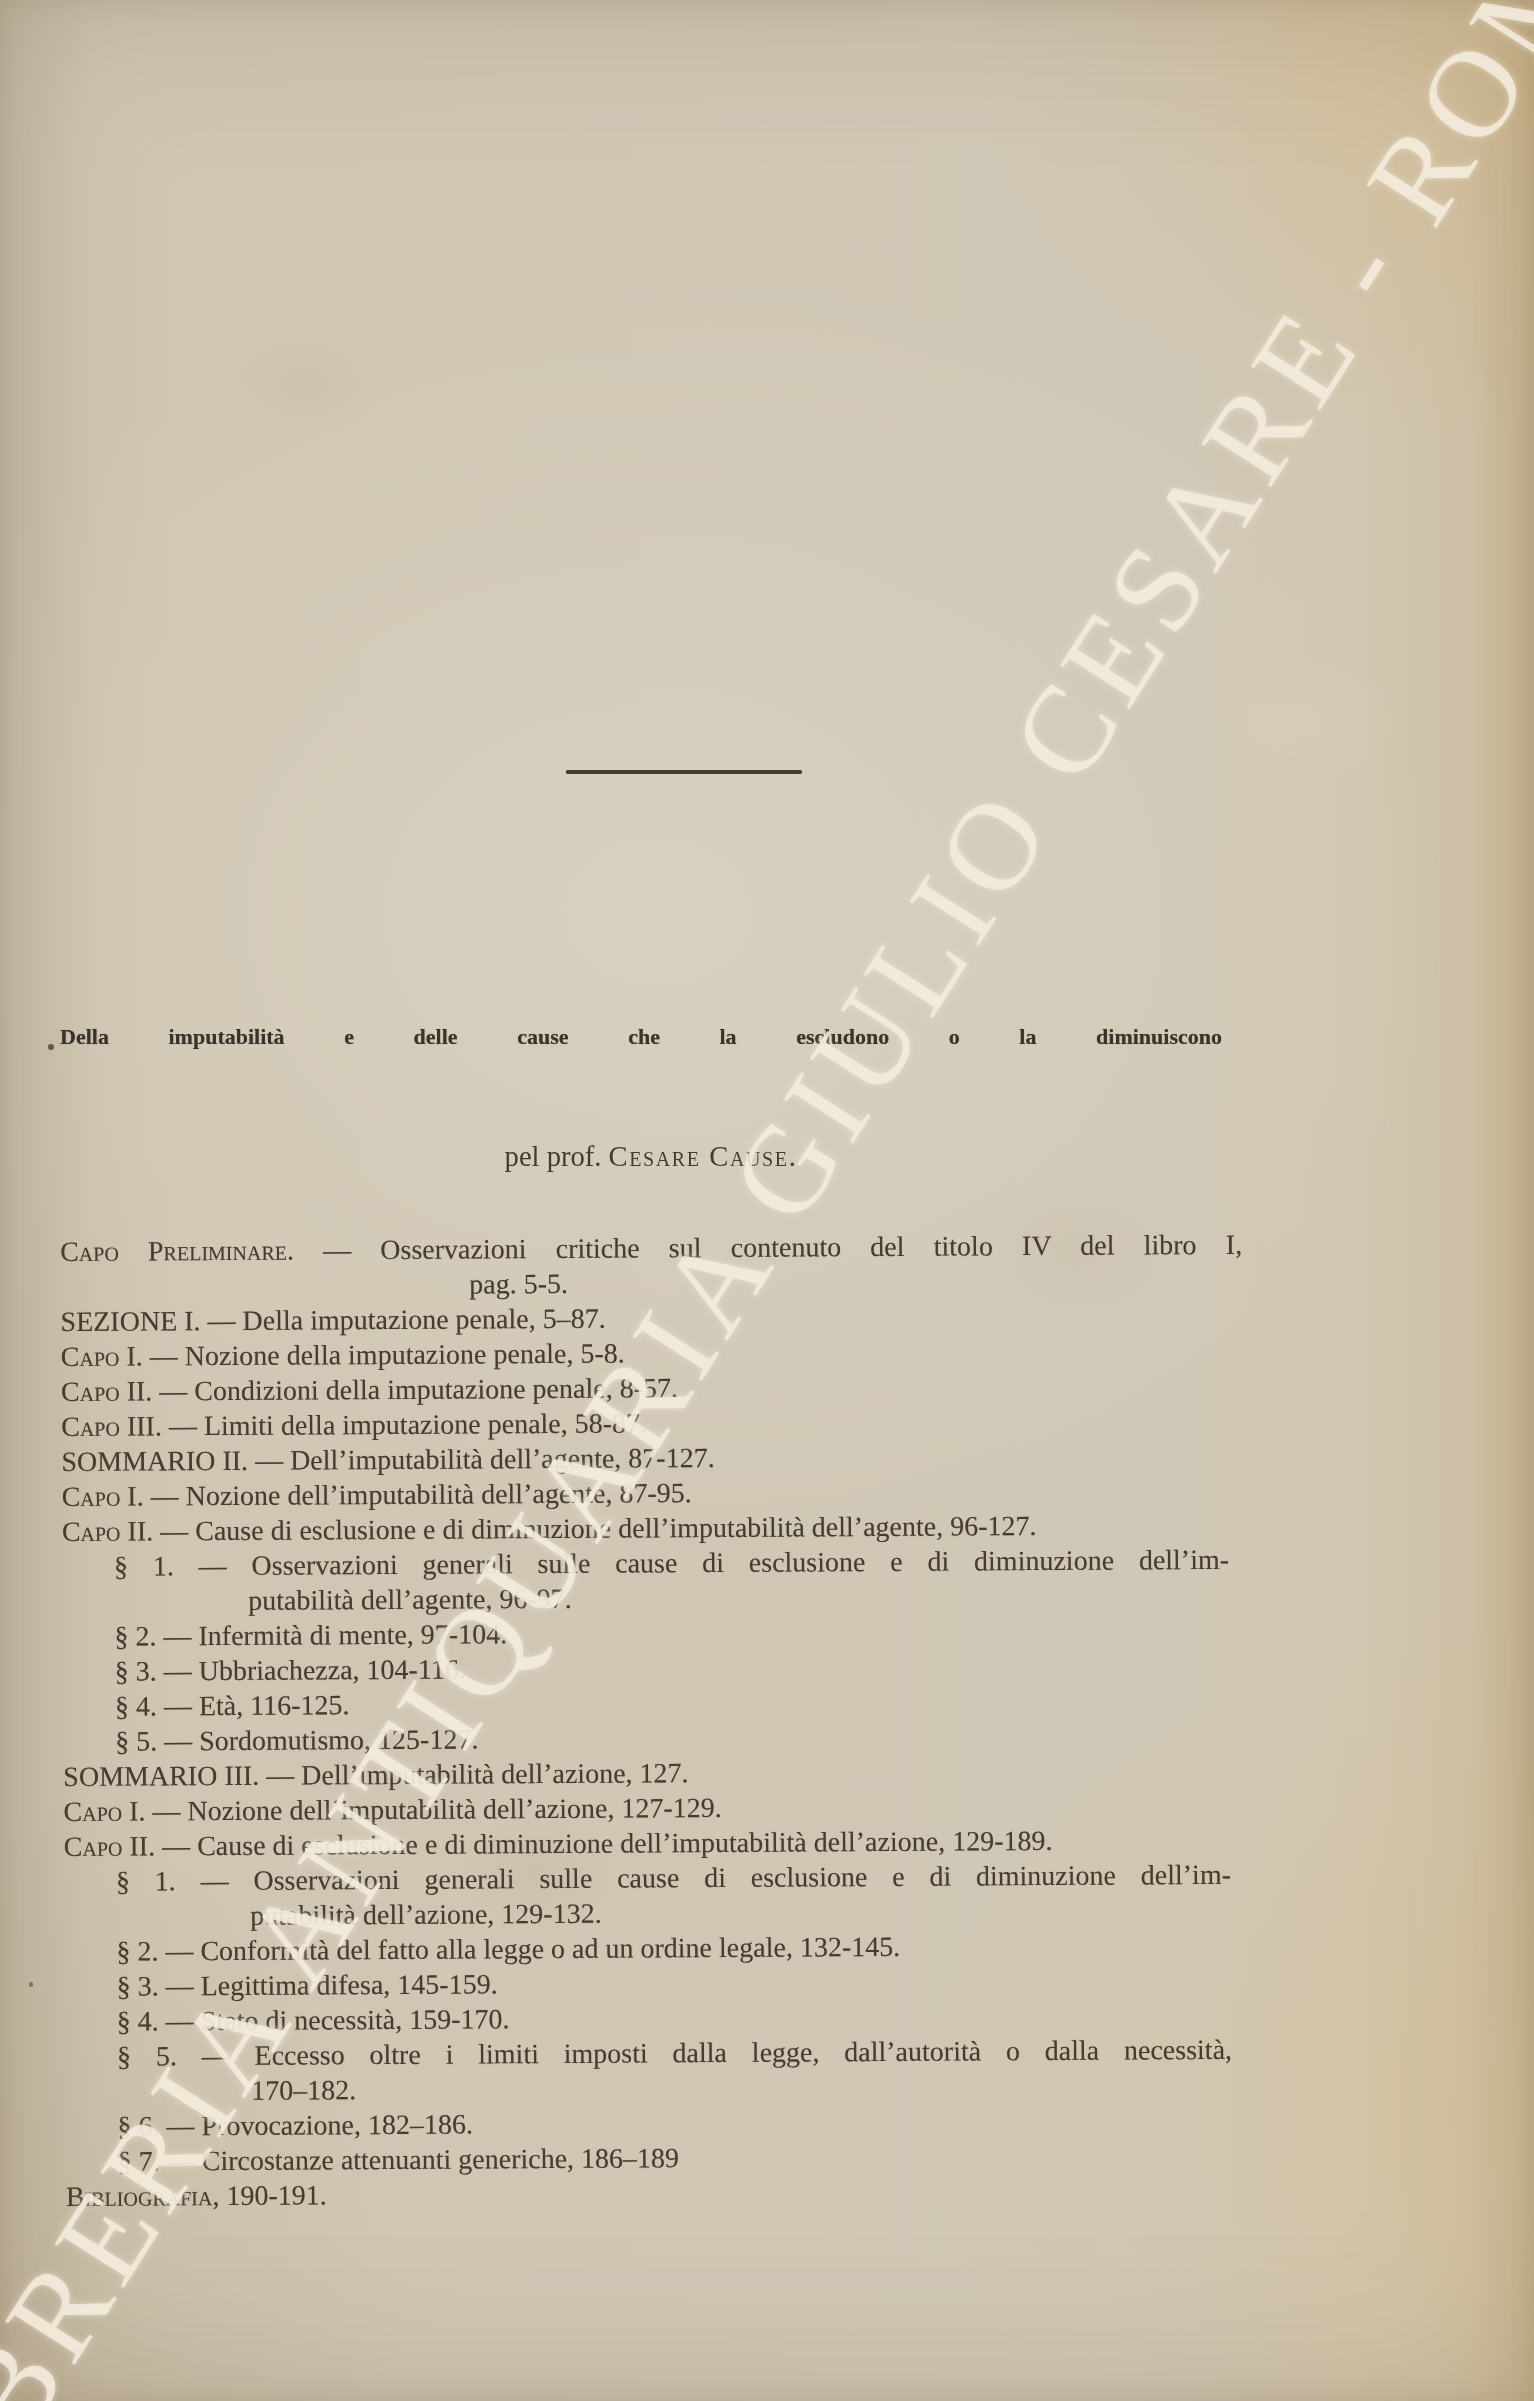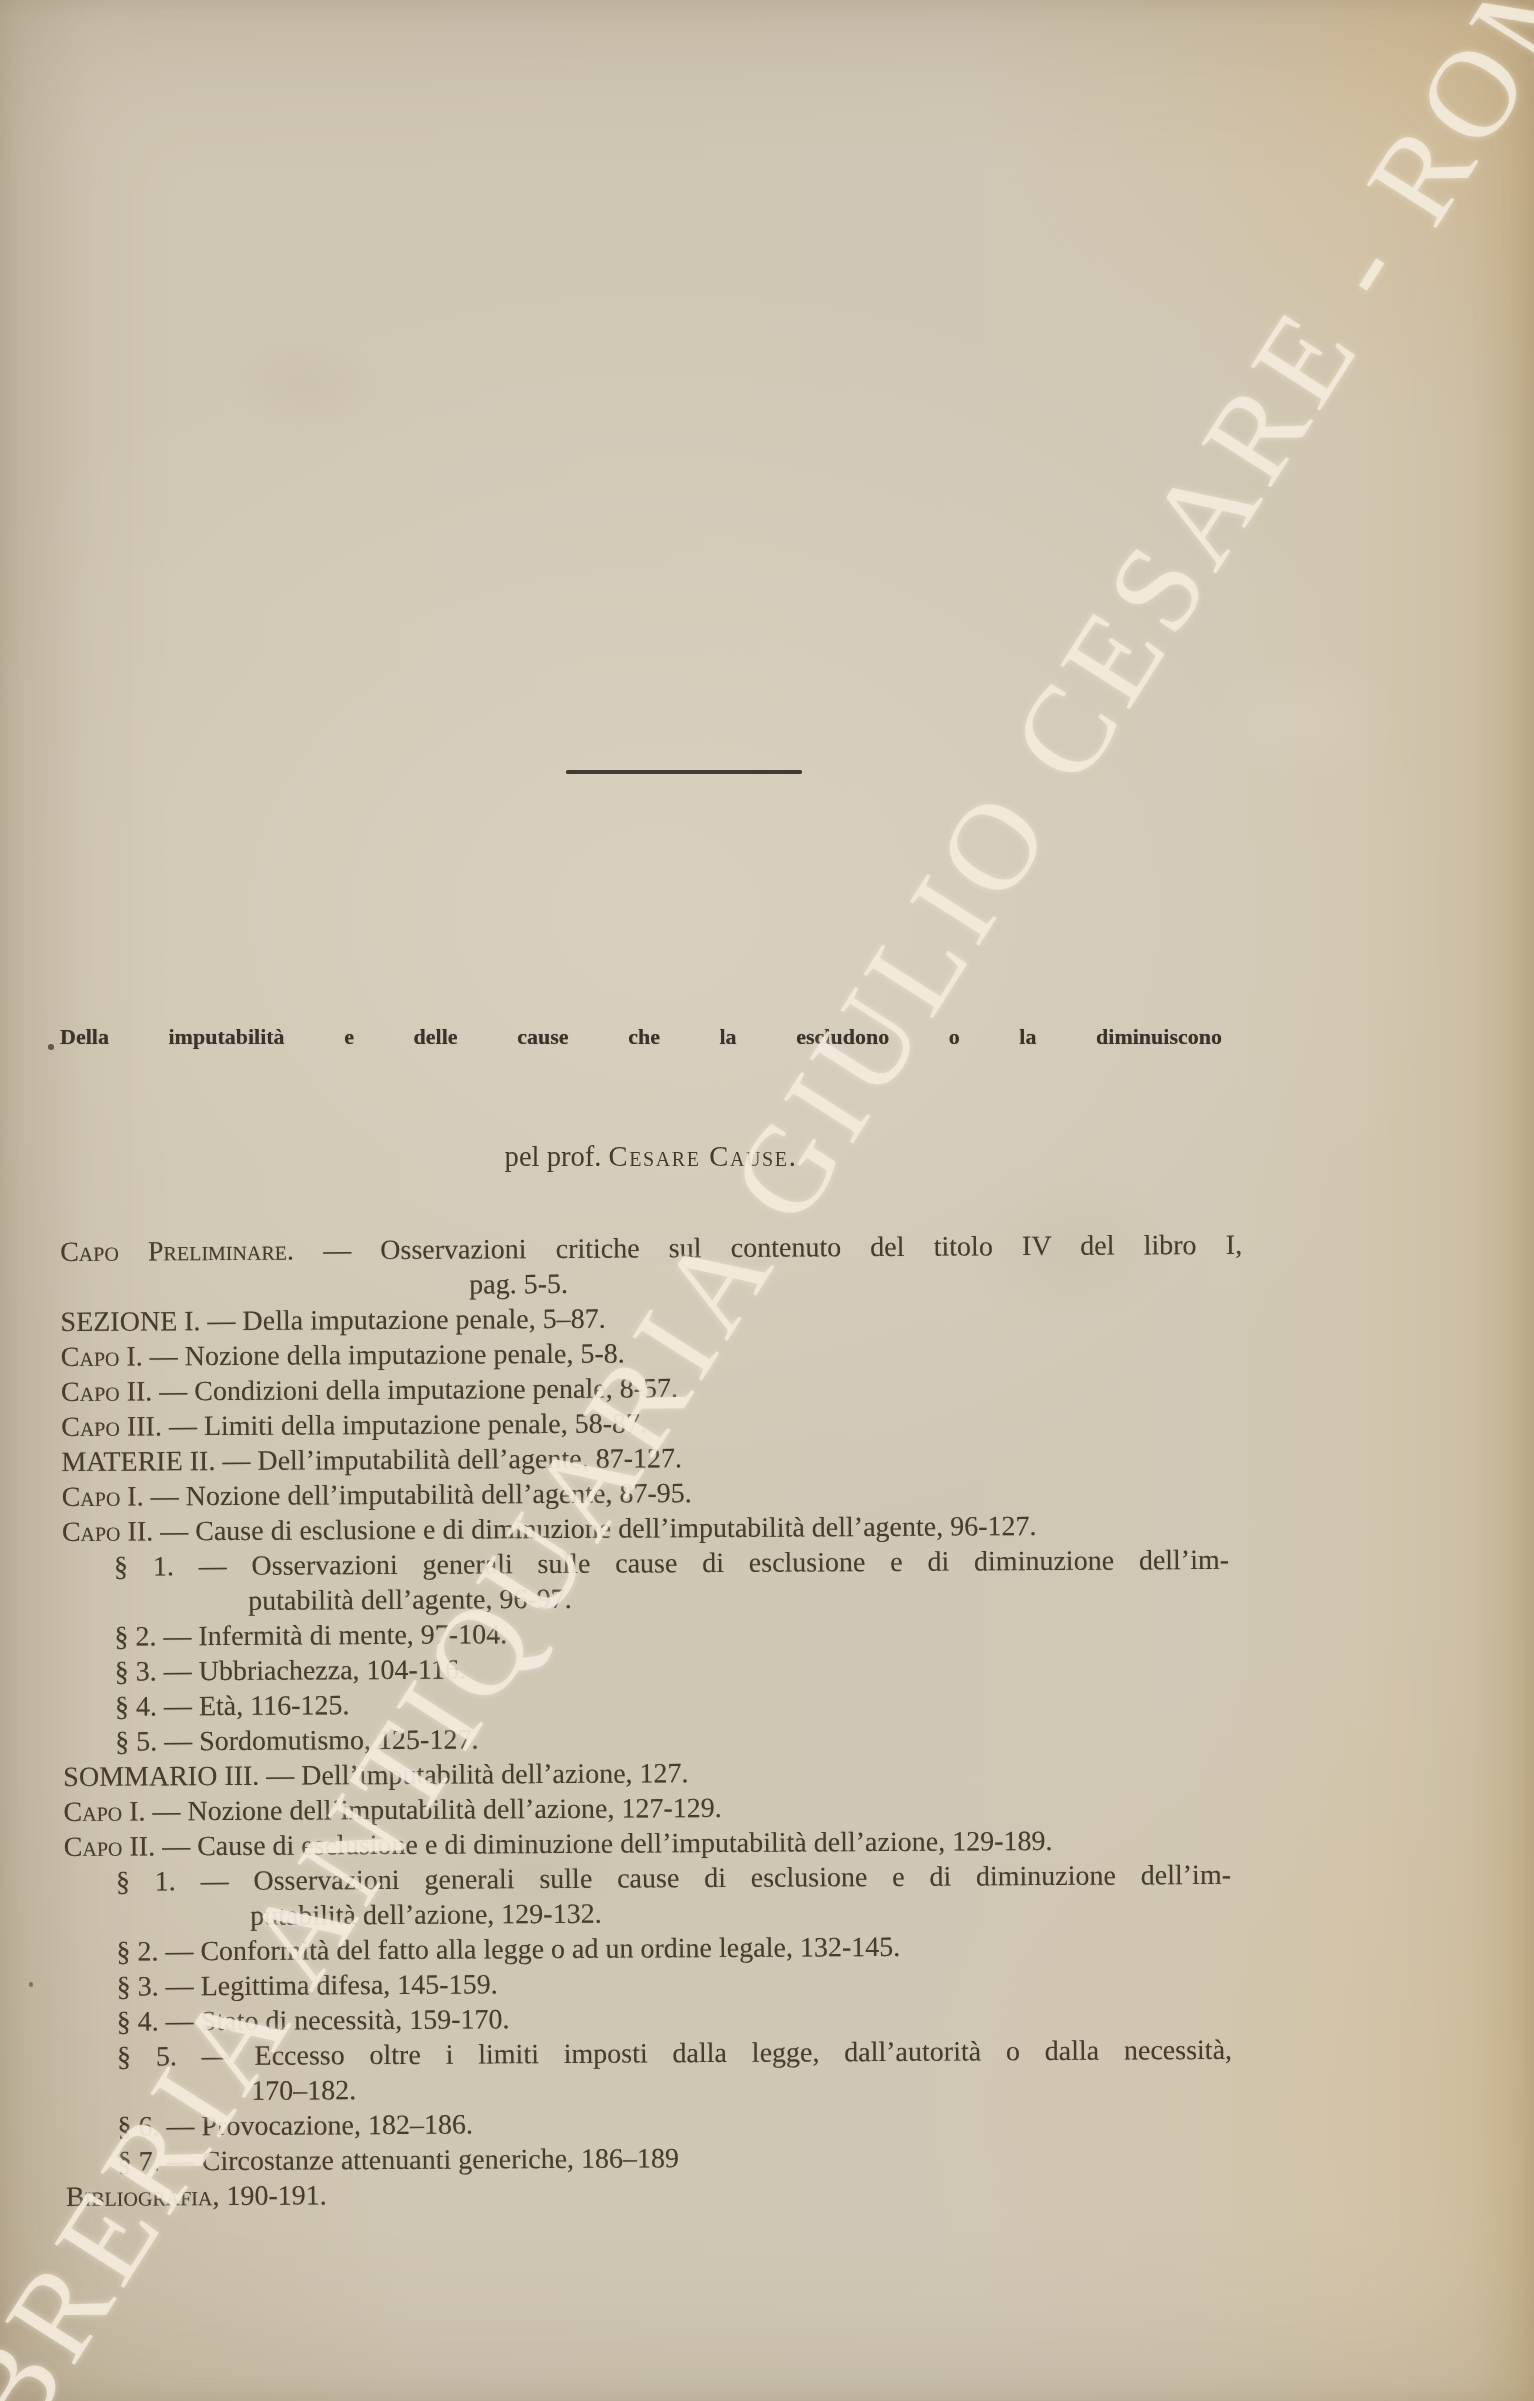--- a/index.html
+++ b/index.html
@@ -96,21 +96,21 @@
 
   <div class="byline"><span>pel prof. </span><span class="name">Cesare Cause.</span></div>
 
   <div class="toc">
     <div class="line l-main stretch"><span class="sc">Capo Preliminare.</span><span> — Osservazioni critiche sul contenuto del titolo IV del libro I,</span></div>
     <div class="line l-pag"><span>pag. 5-5.</span></div>
     <div class="line l-main"><span>SEZIONE I.</span><span> — Della imputazione penale, 5–87.</span></div>
     <div class="line l-main"><span class="sc">Capo I.</span><span> — Nozione della imputazione penale, 5-8.</span></div>
     <div class="line l-main"><span class="sc">Capo II.</span><span> — Condizioni della imputazione penale, 8-57.</span></div>
     <div class="line l-main"><span class="sc">Capo III.</span><span> — Limiti della imputazione penale, 58-87.</span></div>
-    <div class="line l-main"><span>MATERIE II.</span><span> — Dell’imputabilità dell’agente, 87-127.</span></div>
+    <div class="line l-main"><span>SOMMARIO II.</span><span> — Dell’imputabilità dell’agente, 87-127.</span></div>
     <div class="line l-main"><span class="sc">Capo I.</span><span> — Nozione dell’imputabilità dell’agente, 87-95.</span></div>
     <div class="line l-main"><span class="sc">Capo II.</span><span> — Cause di esclusione e di diminuzione dell’imputabilità dell’agente, 96-127.</span></div>
     <div class="line l-para stretch"><span>§ 1.</span><span> — Osservazioni generali sulle cause di esclusione e di diminuzione dell’im-</span></div>
     <div class="line l-cont"><span>putabilità dell’agente, 96-97.</span></div>
     <div class="line l-para"><span>§ 2.</span><span> — Infermità di mente, 97-104.</span></div>
     <div class="line l-para"><span>§ 3.</span><span> — Ubbriachezza, 104-116.</span></div>
     <div class="line l-para"><span>§ 4.</span><span> — Età, 116-125.</span></div>
     <div class="line l-para"><span>§ 5.</span><span> — Sordomutismo, 125-127.</span></div>
     <div class="line l-main"><span>SOMMARIO III.</span><span> — Dell’imputabilità dell’azione, 127.</span></div>
     <div class="line l-main"><span class="sc">Capo I.</span><span> — Nozione dell’imputabilità dell’azione, 127-129.</span></div>

